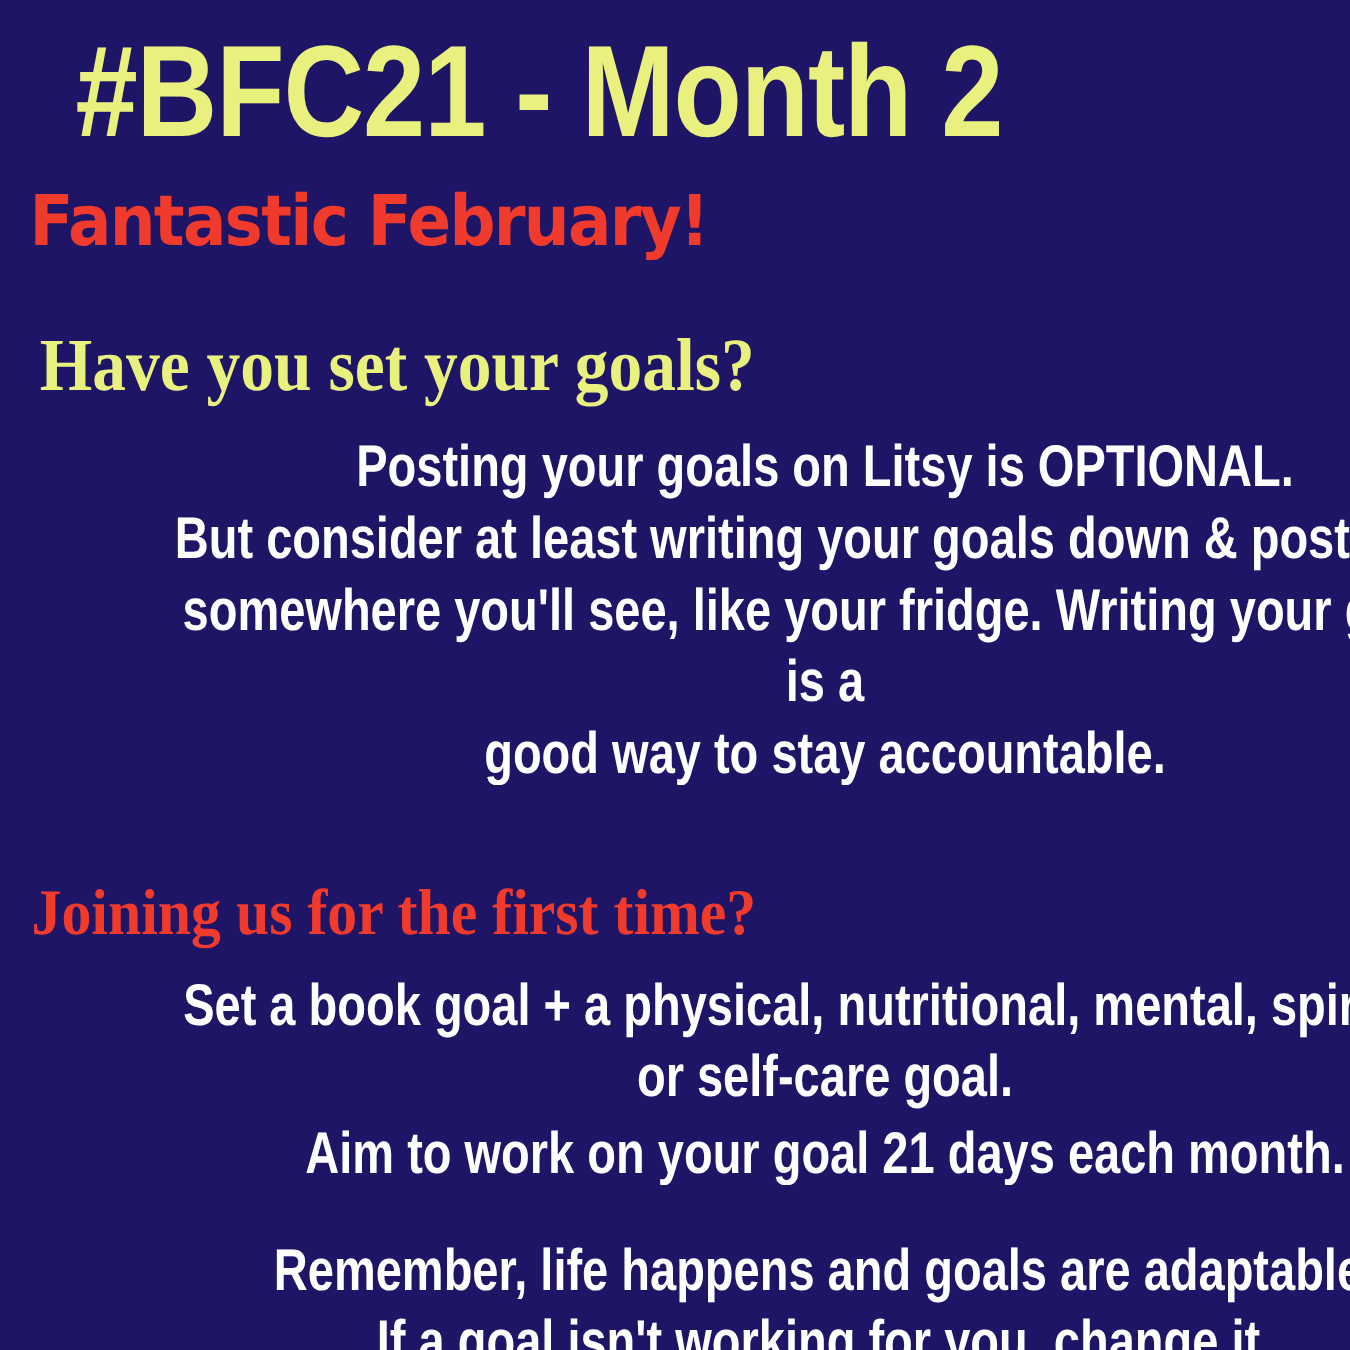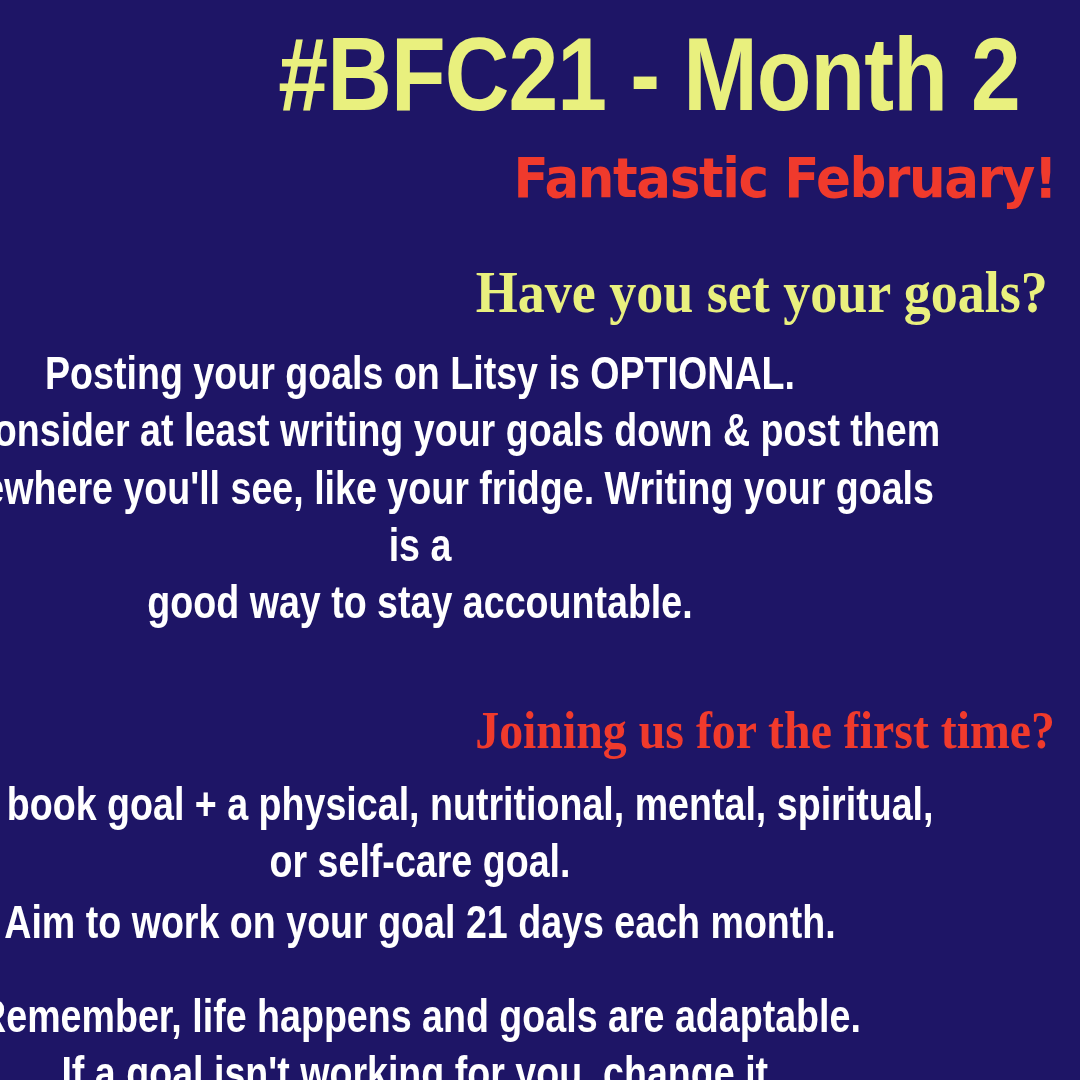--- a/index.html
+++ b/index.html
@@ -15,21 +15,21 @@
   }
 
   #poster {
     position: relative;
     width: 1080px;
     height: 1080px;
     background: #1e1566;
     box-sizing: border-box;
     display: flex;
     flex-direction: column;
-    align-items: flex-end;
+    align-items: flex-start;
   }
 
   
   .title {
     color: #e9f07e;
     font-family: "Liberation Sans", sans-serif;
     font-weight: bold;
     font-size: 104px;
     line-height: 1.0;
     letter-spacing: -1px;

